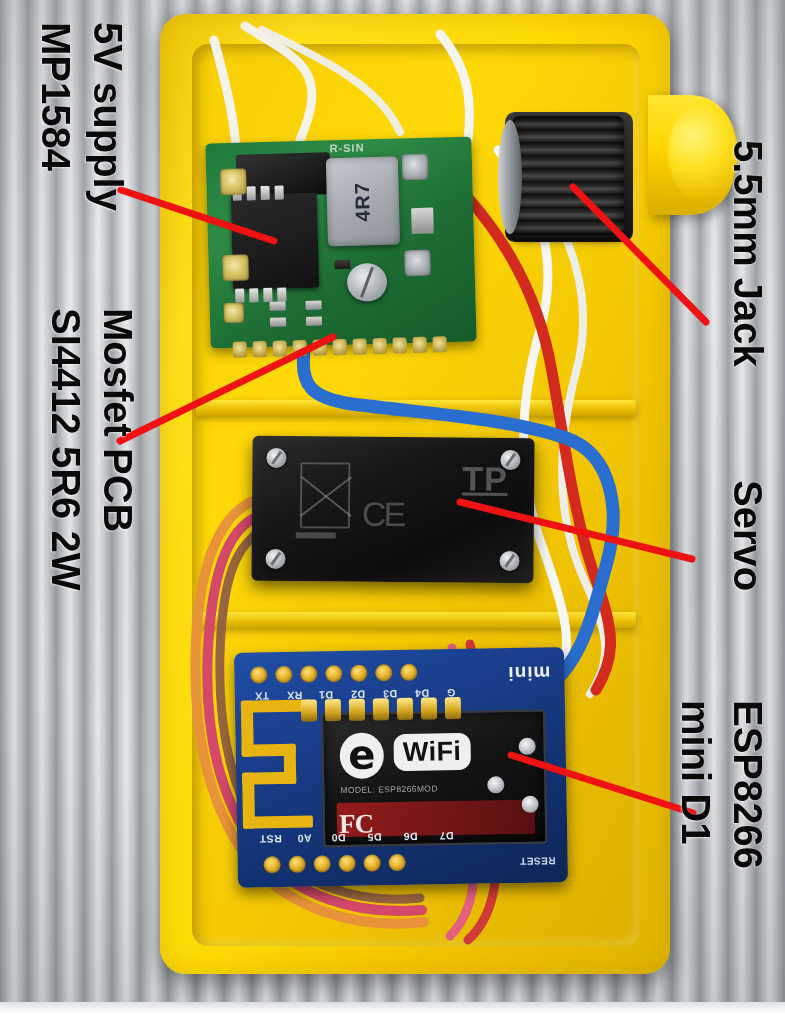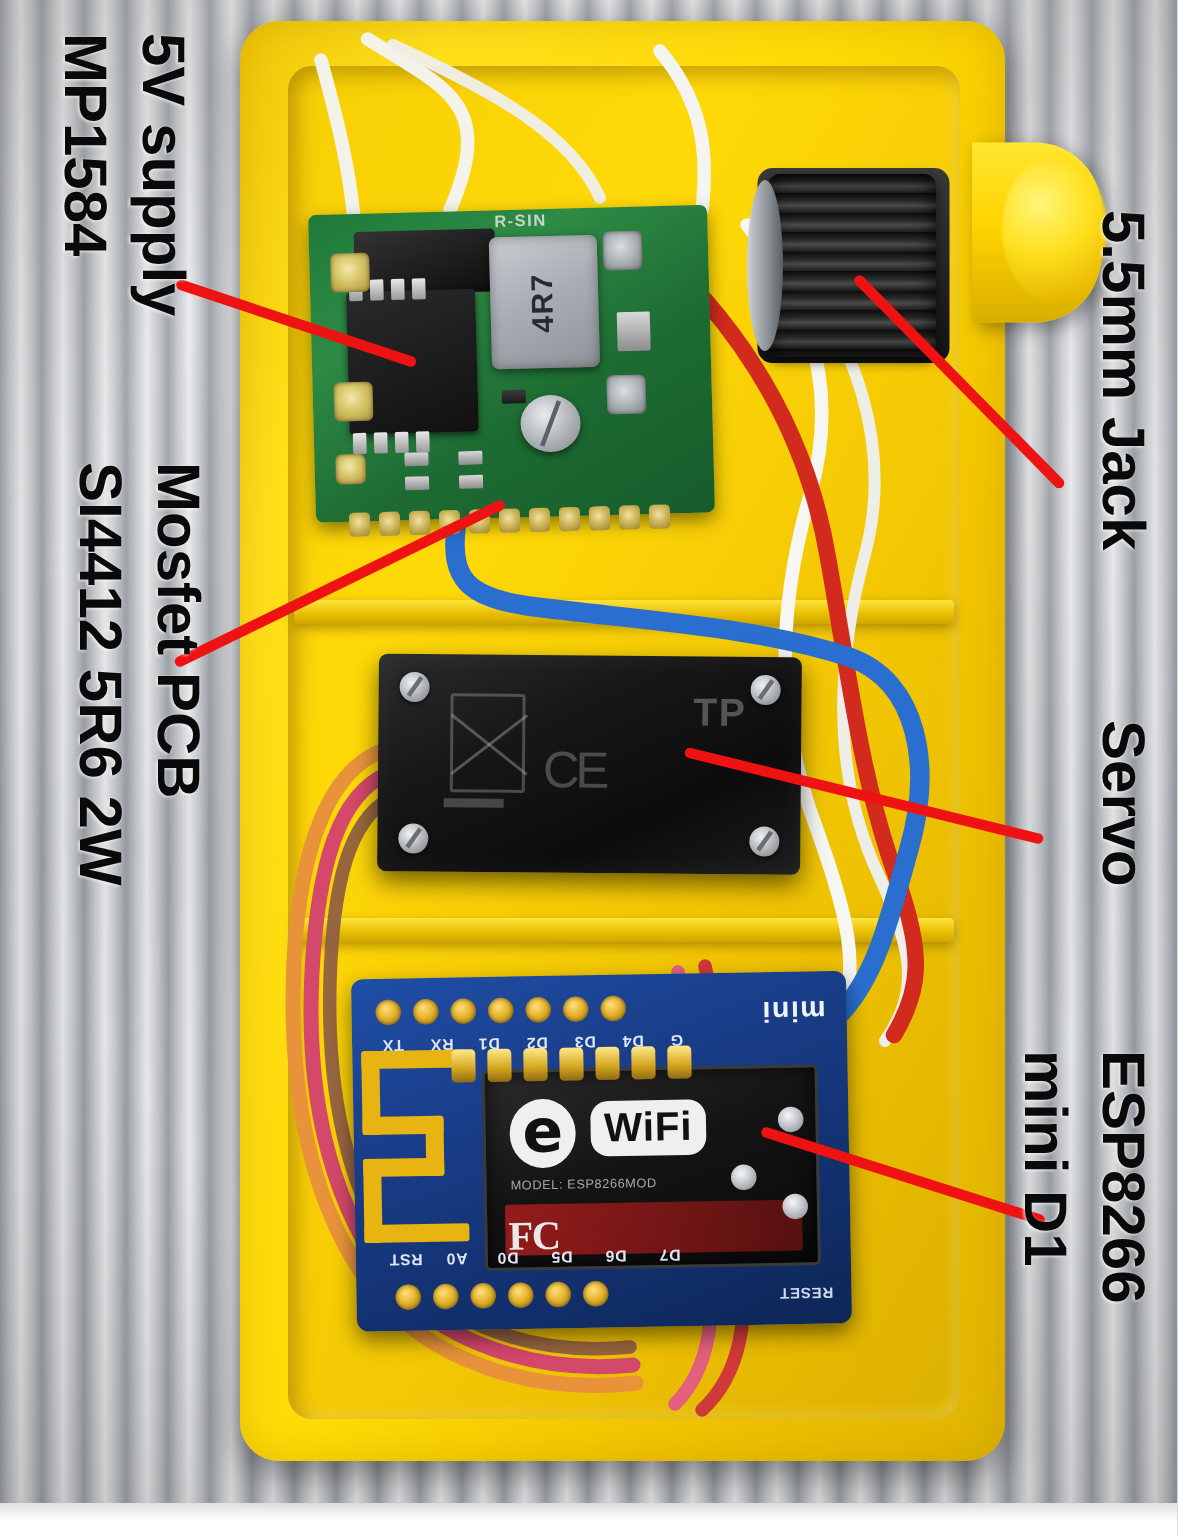--- a/index.html
+++ b/index.html
@@ -198,22 +198,23 @@
     position:absolute; left:44px; top:96px; width:40px; height:6px;
     background: rgba(175,180,185,0.33);
   }
   .ce {
     position:absolute; left:110px; top:58px;
     font-size:34px; font-weight:400; color:rgba(185,190,196,0.33);
     letter-spacing:-3px;
   }
   .tp {
     position:absolute; left:210px; top:22px;
-    font-size:26px; font-weight:700; color:rgba(200,205,210,0.36);
+    font-size:34px; font-weight:700; color:rgba(200,205,210,0.36);
     letter-spacing:1px;
+    text-decoration:underline;
   }
 
   
   .esp {
     position:absolute; left:236px; top:650px; width:330px; height:235px;
     border-radius:8px;
     background: linear-gradient(160deg,#1f4fa8 0%, #1a3f8c 30%, #12306e 70%, #0d2656 100%);
     box-shadow: 0 6px 14px rgba(0,0,0,0.5);
     transform: rotate(-1deg);
   }

